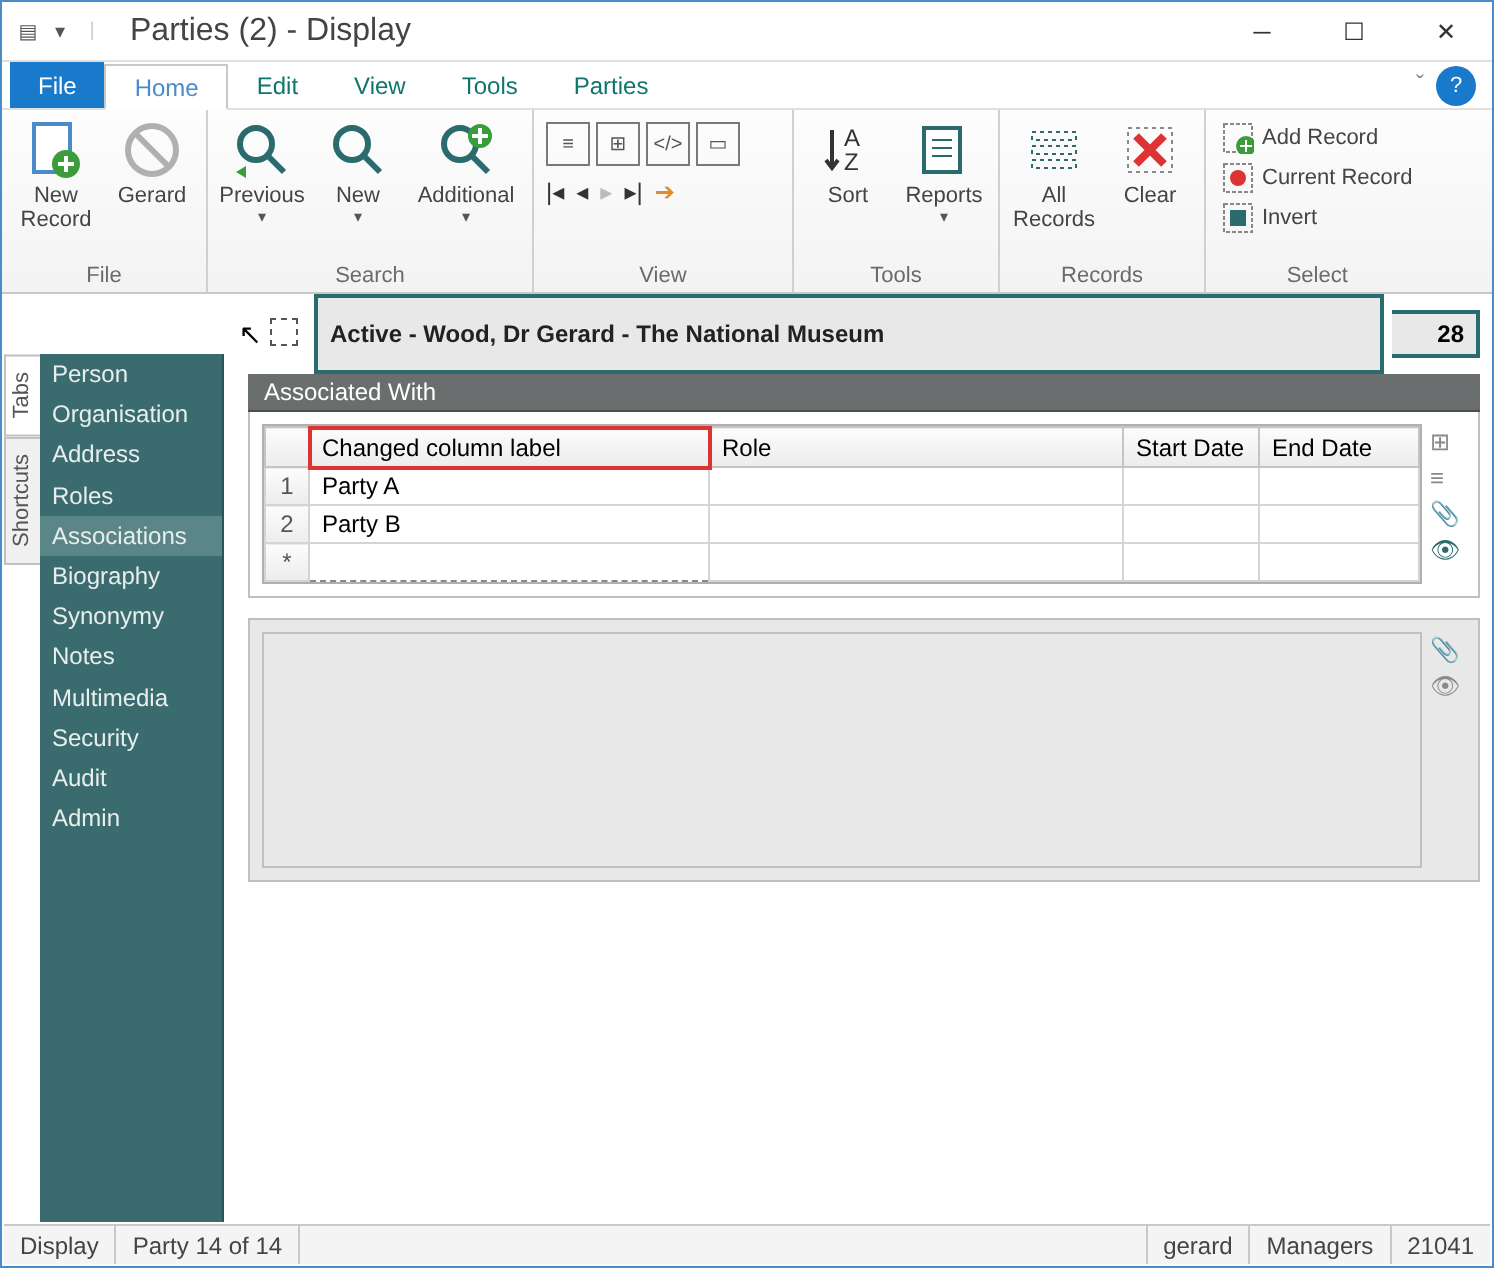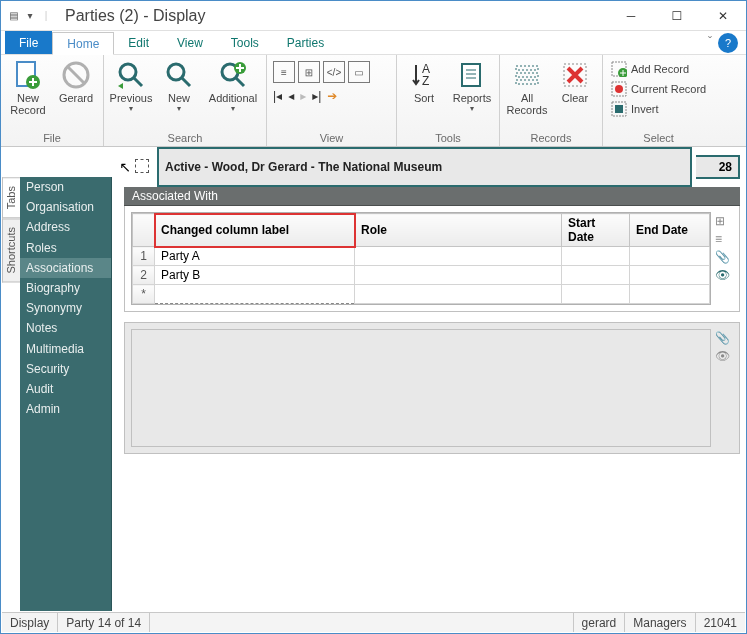--- a/index.html
+++ b/index.html
@@ -53,21 +53,21 @@
 
 
 .main { position:absolute; left:111px; right:6px; top:186px; bottom:22px; overflow:auto; }
 .panel { margin-bottom:10px;margin-left:12px; }
 .panel .ph { background:#6a6e6e; color:#fff; padding:2px 8px; font-size:12px; border-bottom:1px solid #4a4e4e; }
 .panel .pb { border:1px solid #c0c0c0; border-top:none; background:#fff; padding:6px; min-height:70px; display:flex; gap:4px; align-items:flex-start; }
 
 
 .grid { border:1px solid #b0b0b0; flex:1; }
 .grid table { width:100%; border-collapse:collapse; }
-.grid th { background:linear-gradient(#fcfcfc,#ececec); border:1px solid #c4c4c4; font-weight:bold; font-size:12px; text-align:left; padding:2px 6px; height:20px; }
+.grid th { background:linear-gradient(#fcfcfc,#ececec); border:1px solid #c4c4c4; font-weight:normal; font-size:12px; text-align:left; padding:2px 6px; height:20px; }
 .grid td { border:1px solid #d4d4d4; padding:2px 6px; height:18px; font-size:12px; }
 .grid td.rn { background:linear-gradient(#fcfcfc,#ececec); text-align:center; width:22px; color:#555; }
 .grid .redbox { outline:2px solid #d33; outline-offset:-1px; }
 .sideicons { width:18px; display:flex; flex-direction:column; gap:4px; color:#8a8a8a; font-size:14px; padding-top:2px; }
 .sideicons .on { color:#2a6b6e; }
 
 .panel.assoc .pb { background:#e8e8e8; border:1px solid #c0c0c0; min-height:130px; }
 .panel.assoc .inner { flex:1; background:#e8e8e8; border:1px solid #c0c0c0; min-height:118px; }
 
 

